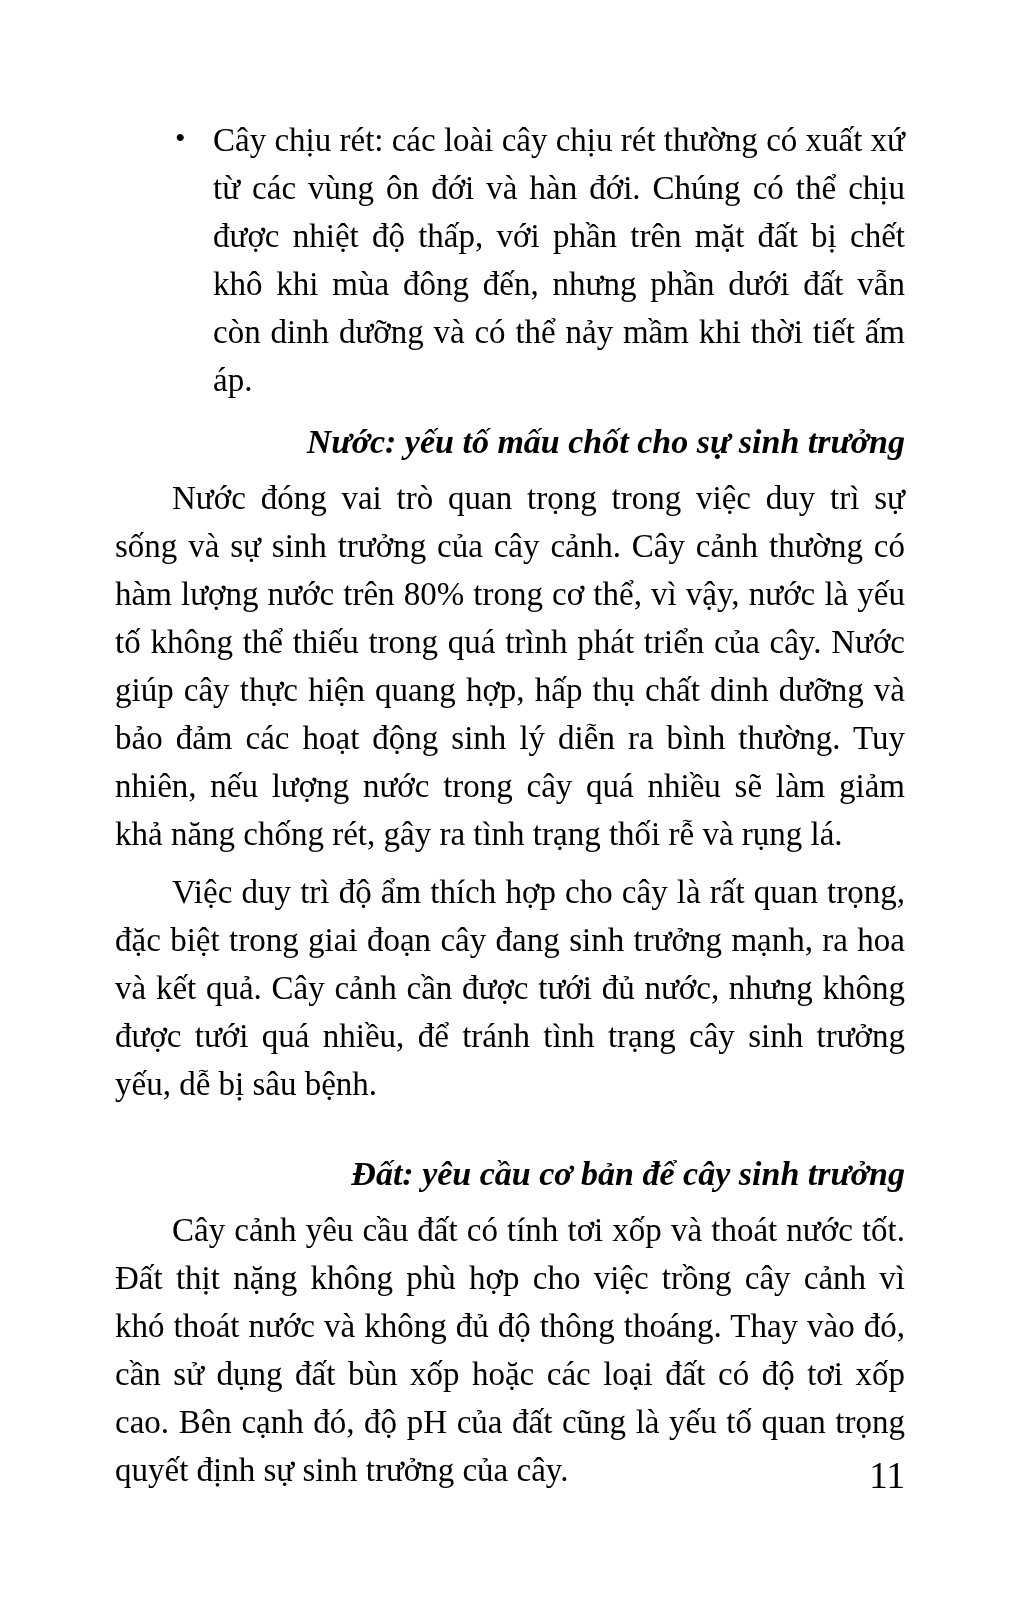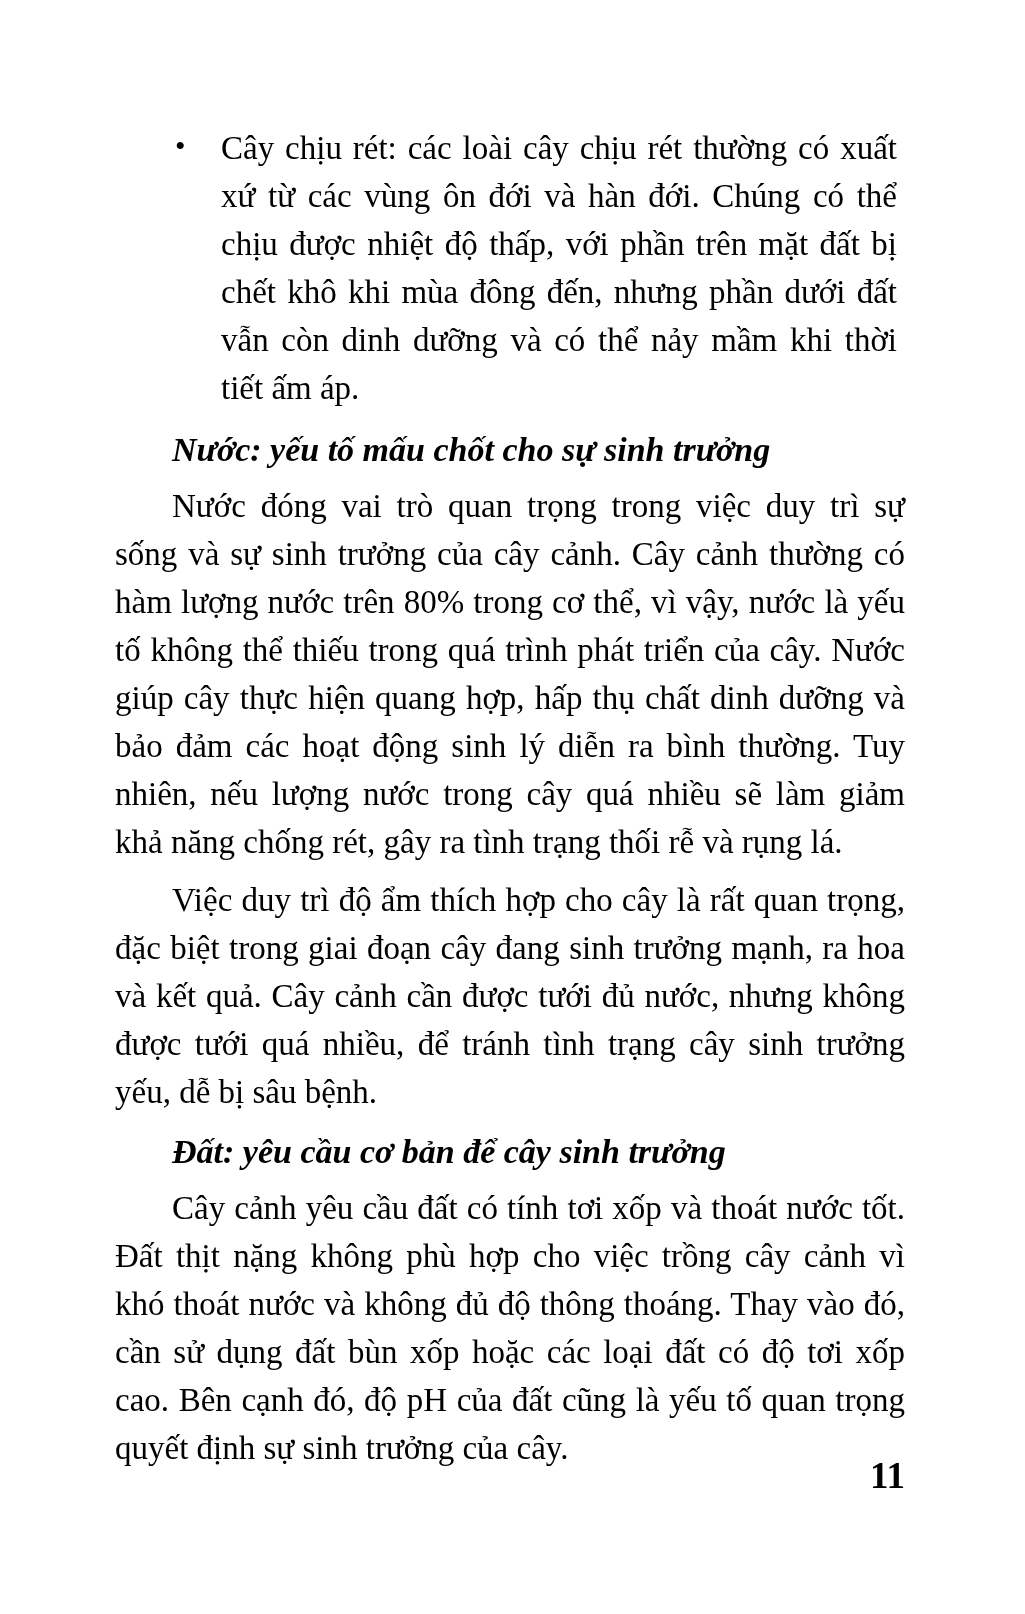--- a/index.html
+++ b/index.html
@@ -30,47 +30,47 @@
     padding-left: 98px;
     margin: 0 0 14px 0;
   }
   .bullet-marker {
     position: absolute;
     left: 60px;
     top: -2px;
     font-size: 30px;
   }
   .bullet-text {
-    margin: 8px;
+    margin: 0;
   }
   .heading {
     font-size: 34px;
     line-height: 44px;
     font-weight: bold;
     font-style: italic;
-    text-align: left;
+    text-align: right;
     margin: 16px 0 10px 57px;
   }
   .heading.soil {
-    margin-top: 14px;
+    margin-top: 44px;
   }
   .para {
     margin: 0;
     text-indent: 57px;
   }
   .para + .para {
     margin-top: 10px;
   }
   .page-number {
     position: absolute;
     top: 1452px;
     left: 115px;
     width: 790px;
     text-align: right;
-    font-weight: bold;
+    font-weight: normal;
     font-size: 37px;
     line-height: 48px;
   }
 </style>
 </head>
 <body>
 
 <div class="page">
   <div class="content">
 

